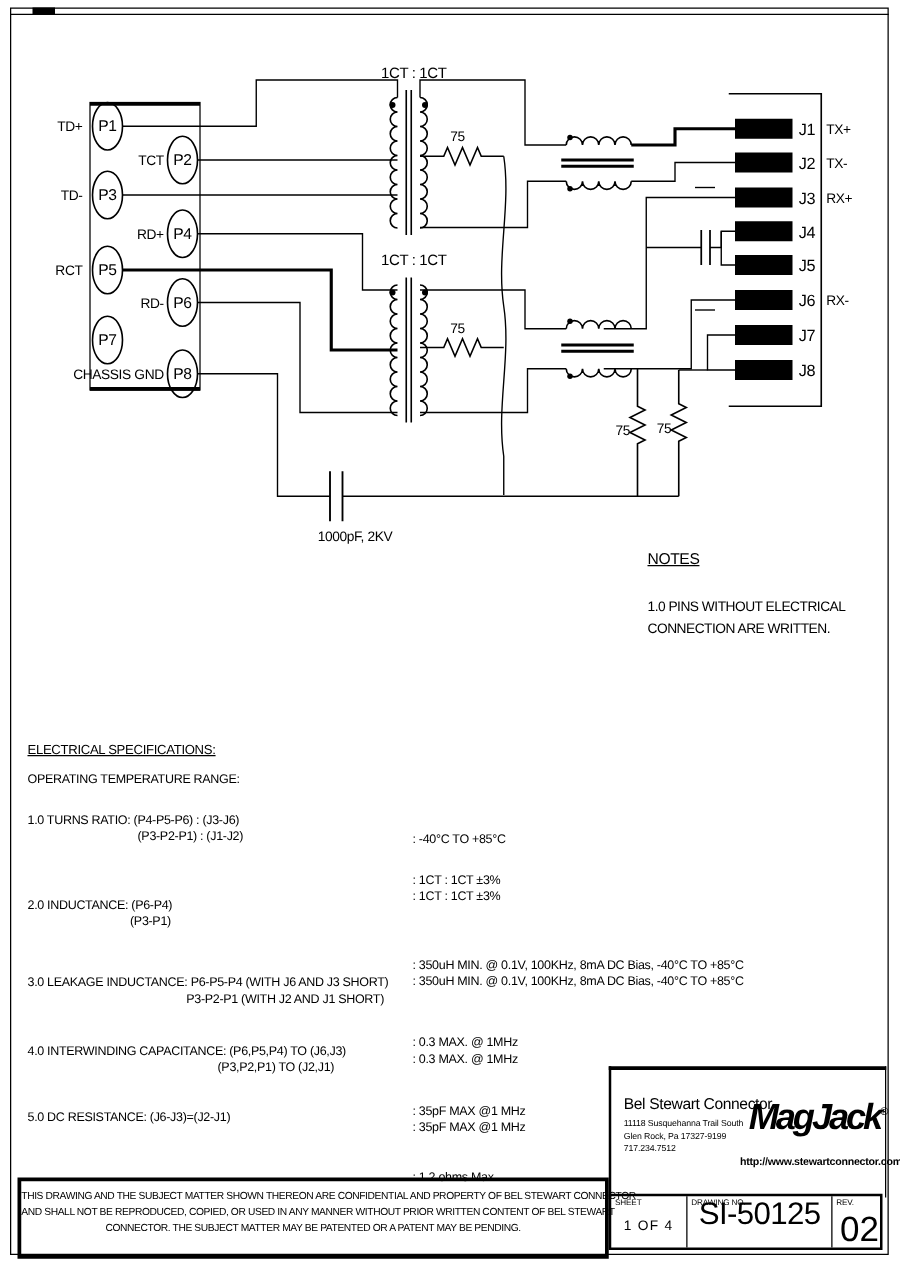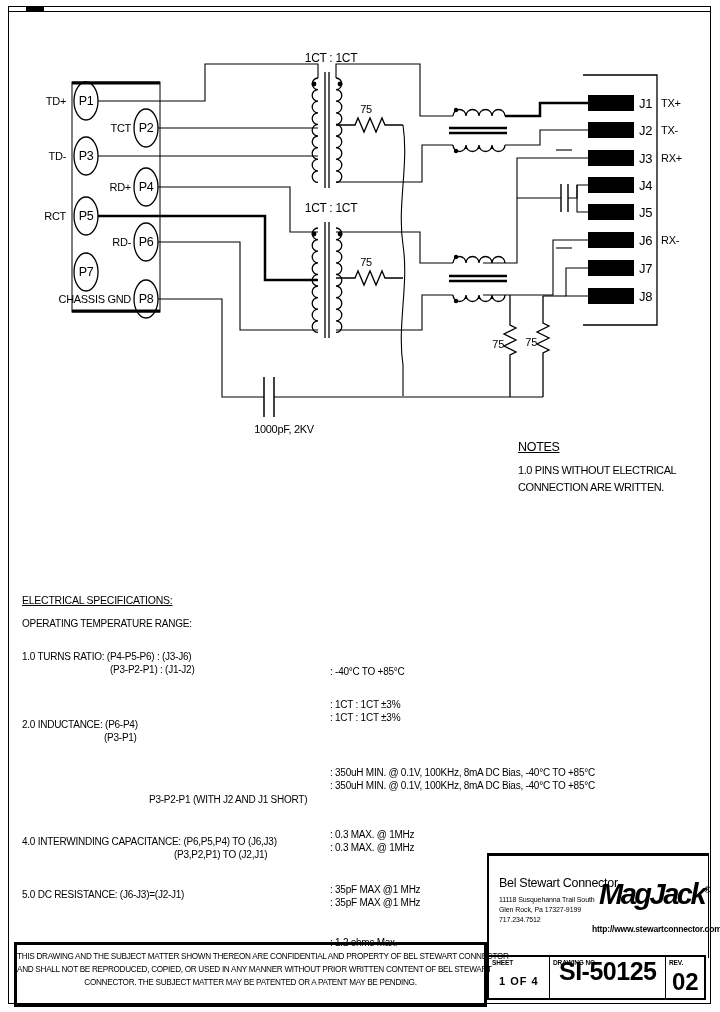--- a/index.html
+++ b/index.html
@@ -12,21 +12,21 @@
   #corner-mark{left:26px;top:6px;width:18px;height:6px;background:#000;}
   
   svg text{font-family:"Liberation Sans",sans-serif;fill:#000;letter-spacing:-0.3px;}
   .lbl{font-size:11px;}
   .pin-id{font-size:12.5px;}
   .j-id{font-size:13px;}
   .ratio{font-size:12px;}
   .rval{font-size:11px;}
   
   #notes{left:518px;top:440px;width:195px;}
-  #notes .n-title{font-size:12.5px;letter-spacing:-0.3px;text-decoration:underline;margin-bottom:8px;}
+  #notes .n-title{font-size:12.5px;letter-spacing:-0.3px;text-decoration:underline;margin-bottom:24px;}
   #notes .n-line{font-size:11px;letter-spacing:-0.4px;line-height:17px;white-space:nowrap;}
   
   #specs{left:22px;top:560px;width:688px;height:370px;font-size:10px;letter-spacing:-0.25px;}
   #specs .s-title{position:absolute;left:0;top:22px;font-size:10.5px;text-decoration:underline;margin-top:12px;}
   .spec-row{position:absolute;left:0;width:688px;height:12px;white-space:nowrap;}
   .spec-left{position:absolute;left:0;white-space:nowrap;}
   .spec-right{position:absolute;left:308px;white-space:nowrap;margin-top:48px;}
   .ind-a{left:88px;} .ind-b{left:82px;} .ind-c{left:127px;} .ind-d{left:152px;}
   
   #disclaimer-box{left:14px;top:942px;width:467px;height:54px;border:3px solid #000;
@@ -34,28 +34,28 @@
   .disc-line{font-size:8.2px;letter-spacing:-0.3px;line-height:13px;white-space:nowrap;}
   #company-box{left:487px;top:853px;width:219px;height:102px;border-left:2px solid #000;
                border-top:3px solid #000;border-right:1px solid #000;}
   #company-name{position:absolute;left:10px;top:20px;font-size:12.5px;letter-spacing:-0.3px;}
   .addr{position:absolute;left:10px;font-size:7px;letter-spacing:-0.1px;}
   #logo{position:absolute;left:110px;top:22px;font-size:29px;font-weight:bold;font-style:italic;
         letter-spacing:-2.5px;white-space:nowrap;}
   #logo sup{font-size:9px;letter-spacing:0;}
   #site-url{position:absolute;left:88px;top:68px;font-size:8.5px;font-weight:bold;letter-spacing:-0.2px;white-space:nowrap;padding-left:15px;}
   #titlerow{left:487px;top:955px;width:219px;height:45px;border:2px solid #000;display:flex;box-sizing:border-box;}
-  .cell{position:relative;height:100%;font-weight:bold;}
+  .cell{position:relative;height:100%;}
   #cell-sheet{width:60px;border-right:1.5px solid #000;}
   #cell-drawing{flex:1;border-right:1.5px solid #000;}
   #cell-rev{width:38px;}
   .cell-label{position:absolute;left:3px;top:2px;font-size:6.5px;letter-spacing:-0.1px;white-space:nowrap;}
   #sheet-value{position:absolute;left:10px;top:18px;font-size:11px;letter-spacing:1px;}
   #drawing-value{position:absolute;left:9px;top:0;font-size:25px;letter-spacing:-0.5px;}
-  #rev-value{position:absolute;left:6px;top:11px;font-size:24px;text-align:center;}
+  #rev-value{position:absolute;left:6px;top:11px;font-size:28px;text-align:center;}
 </style>
 </head>
 <body>
 
 <div class="sheet">
 
   <div class="abs" id="frame-outer"></div>
   <div class="abs" id="frame-topline"></div>
   <div class="abs" id="corner-mark"></div>
 
@@ -240,20 +240,21 @@
     </div>
     <div class="spec-row" style="top:159px">
       <span class="spec-left">2.0 INDUCTANCE: (P6-P4)</span>
       <span class="spec-right">: 350uH MIN. @ 0.1V, 100KHz, 8mA DC Bias, -40°C TO +85°C</span>
     </div>
     <div class="spec-row" style="top:172px">
       <span class="spec-left ind-b">(P3-P1)</span>
       <span class="spec-right">: 350uH MIN. @ 0.1V, 100KHz, 8mA DC Bias, -40°C TO +85°C</span>
     </div>
     <div class="spec-row" style="top:221px">
+      <span class="spec-left">3.0 LEAKAGE INDUCTANCE:  P6-P5-P4 (WITH J6 AND J3 SHORT)</span>
       <span class="spec-right">: 0.3 MAX. @ 1MHz</span>
     </div>
     <div class="spec-row" style="top:234px">
       <span class="spec-left ind-c">P3-P2-P1 (WITH J2 AND J1 SHORT)</span>
       <span class="spec-right">: 0.3 MAX. @ 1MHz</span>
     </div>
     <div class="spec-row" style="top:276px">
       <span class="spec-left">4.0 INTERWINDING CAPACITANCE: (P6,P5,P4) TO (J6,J3)</span>
       <span class="spec-right">: 35pF MAX @1 MHz</span>
     </div>

